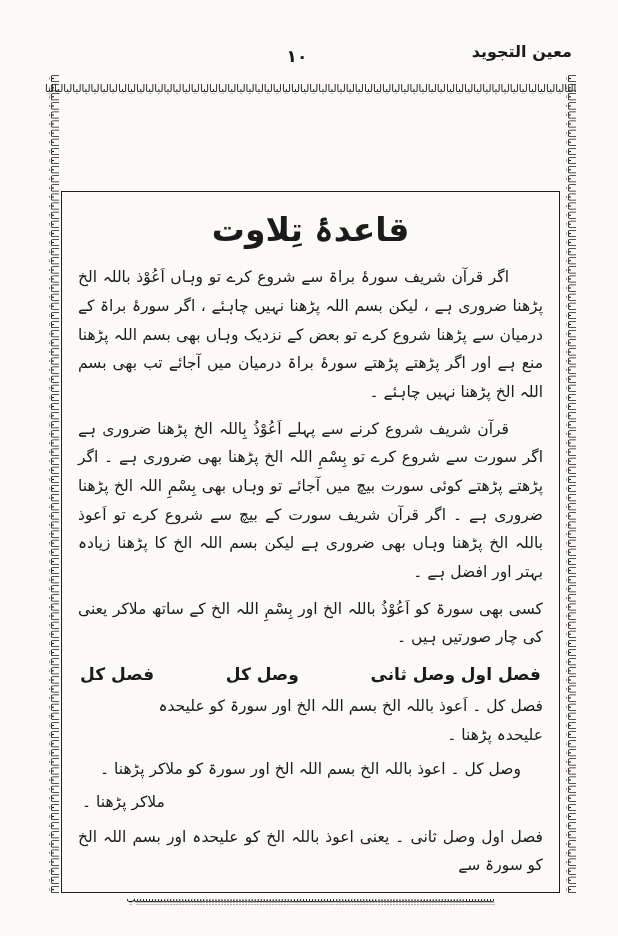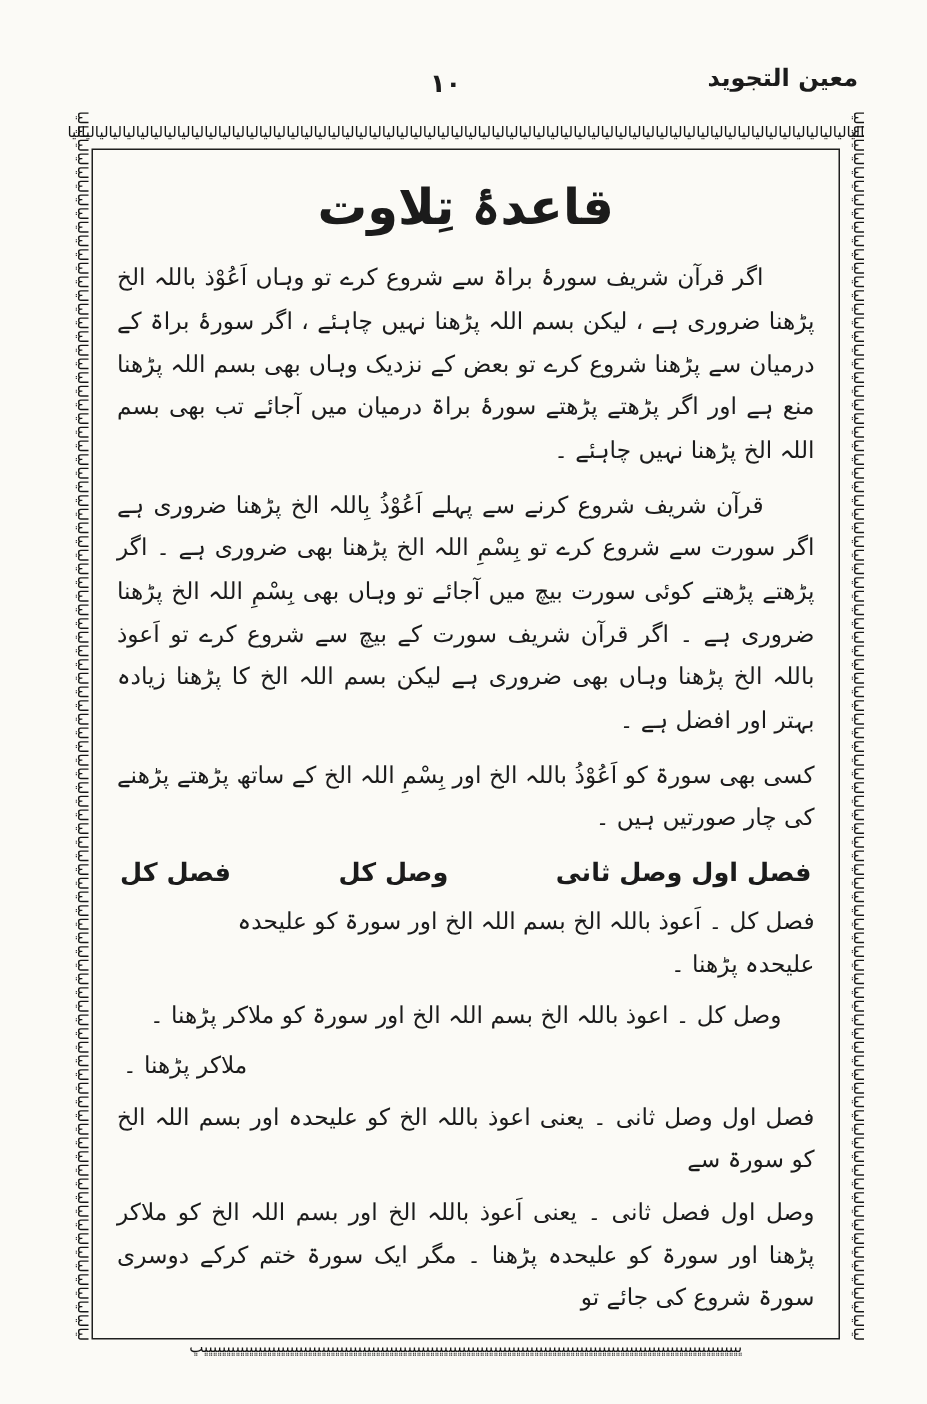--- a/index.html
+++ b/index.html
@@ -113,37 +113,36 @@
 
       <div class="content">
 
         <div class="chapter-title">قاعدۂ تِلاوت</div>
 
         <p class="para indent">اگر قرآن شریف سورۂ براۃ سے شروع کرے تو وہاں اَعُوْذ باللہ الخ پڑھنا ضروری ہے ، لیکن بسم اللہ پڑھنا نہیں چاہئے ، اگر سورۂ براۃ کے درمیان سے پڑھنا شروع کرے تو بعض کے نزدیک وہاں بھی بسم اللہ پڑھنا منع ہے اور اگر پڑھتے پڑھتے سورۂ براۃ درمیان میں آجائے تب بھی بسم اللہ الخ پڑھنا نہیں چاہئے ۔</p>
 
         <p class="para indent">قرآن شریف شروع کرنے سے پہلے اَعُوْذُ بِاللہ الخ پڑھنا ضروری ہے اگر سورت سے شروع کرے تو بِسْمِ اللہ الخ پڑھنا بھی ضروری ہے ۔ اگر پڑھتے پڑھتے کوئی سورت بیچ میں آجائے تو وہاں بھی بِسْمِ اللہ الخ پڑھنا ضروری ہے ۔ اگر قرآن شریف سورت کے بیچ سے شروع کرے تو اَعوذ باللہ الخ پڑھنا وہاں بھی ضروری ہے لیکن بسم اللہ الخ کا پڑھنا زیادہ بہتر اور افضل ہے ۔</p>
 
         <div class="section">
-          <p class="para">کسی بھی سورۃ کو اَعُوْذُ باللہ الخ اور بِسْمِ اللہ الخ کے ساتھ پڑھتے پڑھنے کی چار صورتیں ہیں ۔</p>
+          <p class="para">کسی بھی سورۃ کو اَعُوْذُ باللہ الخ اور بِسْمِ اللہ الخ کے ساتھ ملاکر یعنی کی چار صورتیں ہیں ۔</p>
         </div>
 
         <div class="case-row">
           <span>فصل کل</span>
           <span>وصل کل</span>
           <span>فصل اول وصل ثانی</span>
         </div>
 
         <p class="def def-right">فصل کل ۔ اَعوذ باللہ الخ بسم اللہ الخ اور سورۃ کو علیحدہ علیحدہ پڑھنا ۔</p>
 
         <p class="def def-center">وصل کل ۔ اعوذ باللہ الخ بسم اللہ الخ اور سورۃ کو ملاکر پڑھنا ۔</p>
 
         <p class="def def-tail">ملاکر پڑھنا ۔</p>
         <p class="def">فصل اول وصل ثانی ۔ یعنی اعوذ باللہ الخ کو علیحدہ اور بسم اللہ الخ کو سورۃ سے</p>
 
-        <p class="def">وصل اول فصل ثانی ۔ یعنی اَعوذ باللہ الخ اور بسم اللہ الخ کو ملاکر پڑھنا اور سورۃ کو علیحدہ پڑھنا ۔ مگر ایک سورۃ ختم کرکے دوسری سورۃ شروع کی جائے تو</p>
 
       </div>
 
       <div class="b-right decor">لياليالياليالياليالياليالياليالياليالياليالياليالياليالياليالياليالياليالياليالياليالياليالياليالياليالياليالياليالياليالياليالياليالياليالياليالياليالياليالياليالياليالياليالياليالياليالياليالياليالياليالياليالياليالياليالياليالياليالياليالياليالياليالياليالياليالياليا</div>
     </div>
 
     <div class="b-bottom decor">ڀڀڀڀڀڀڀڀڀڀڀڀڀڀڀڀڀڀڀڀڀڀڀڀڀڀڀڀڀڀڀڀڀڀڀڀڀڀڀڀڀڀڀڀڀڀڀڀڀڀڀڀڀڀڀڀڀڀڀڀڀڀڀڀڀڀڀڀڀڀڀڀڀڀڀڀڀڀڀڀڀڀڀڀڀڀڀڀڀڀڀڀڀڀڀڀڀڀڀڀڀڀڀڀڀڀڀڀڀڀڀڀڀڀڀڀڀڀڀڀ</div>
   </div>
 
 </div>

